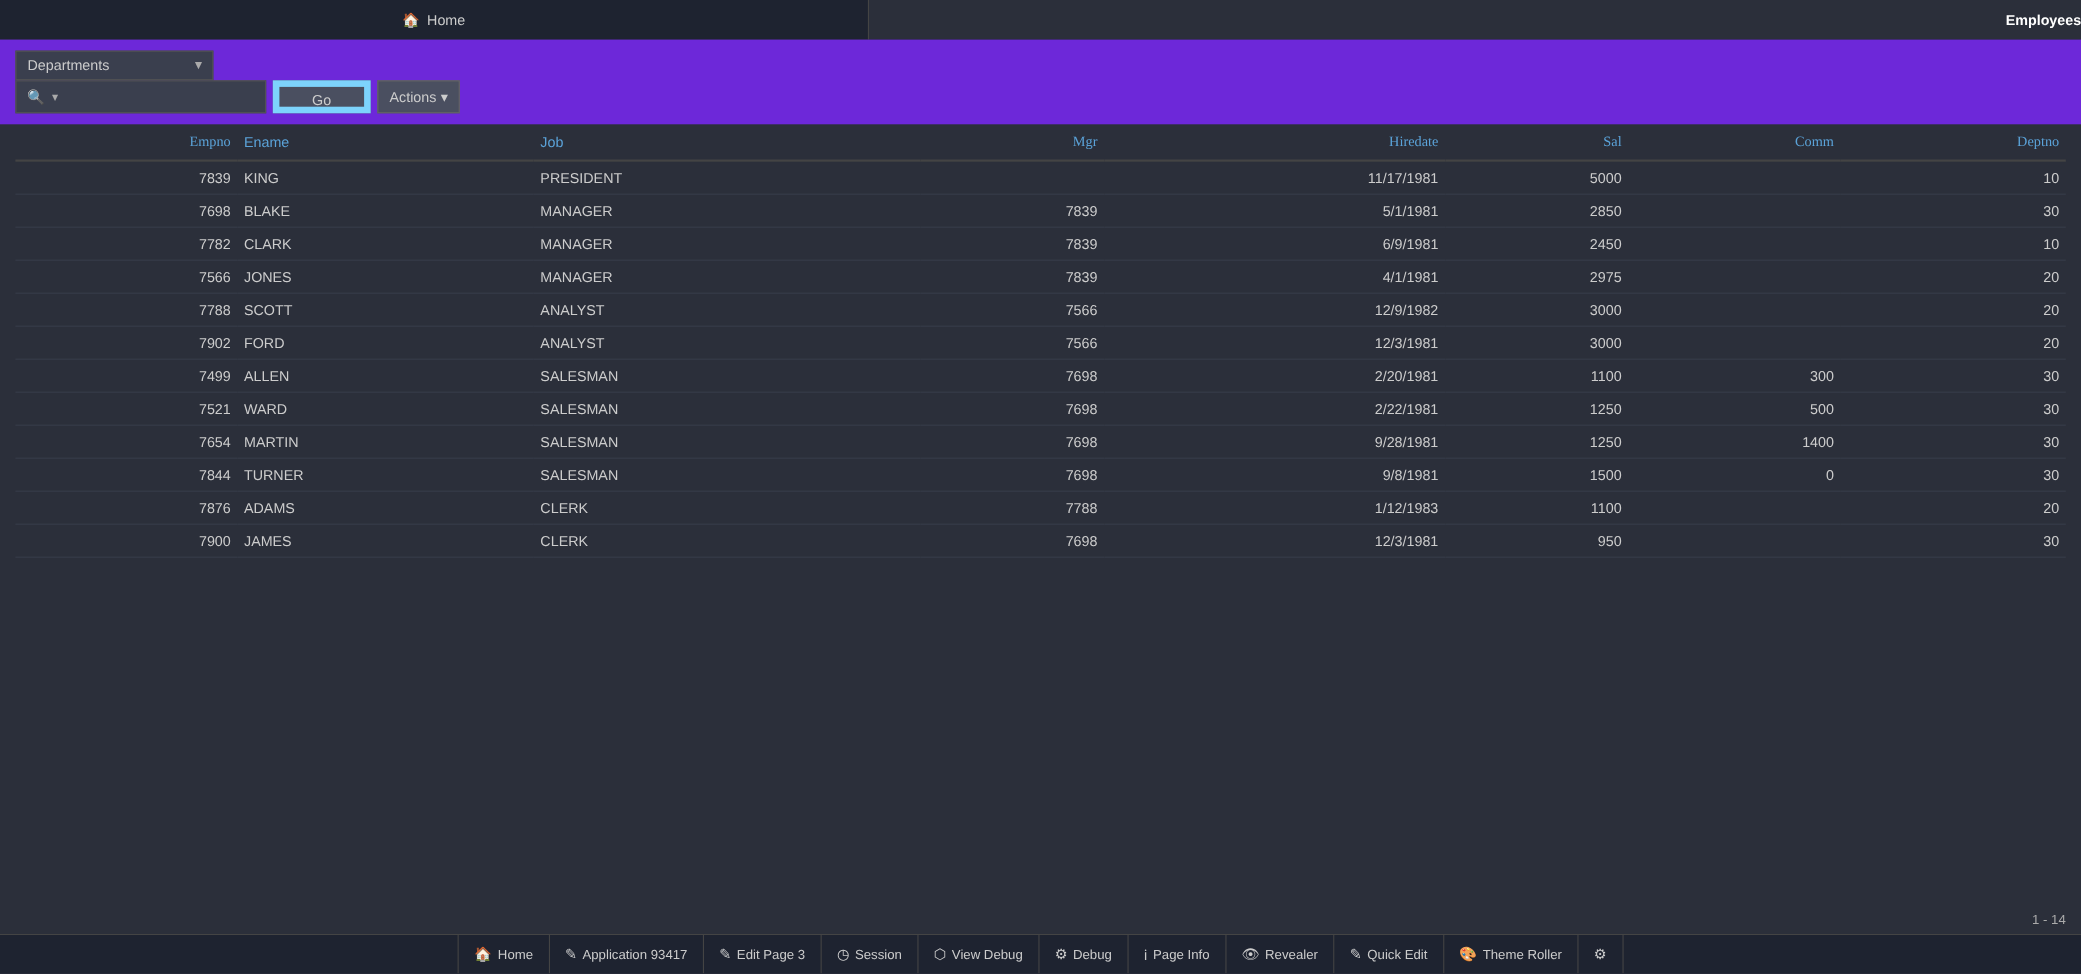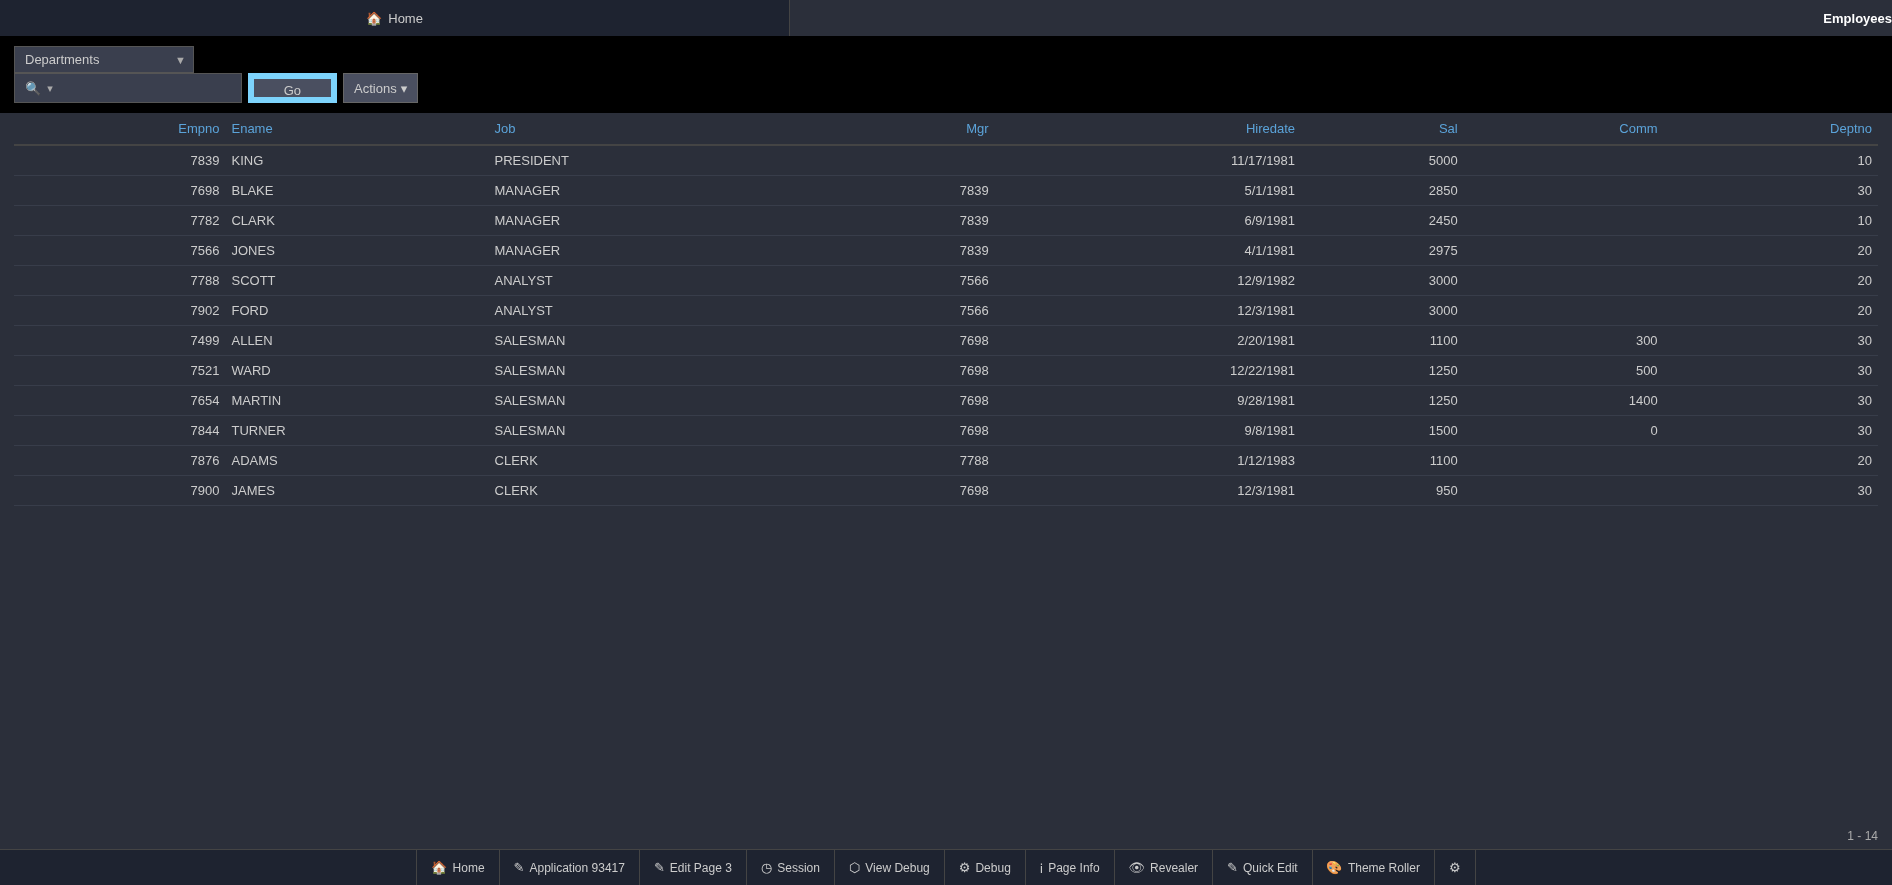--- a/index.html
+++ b/index.html
@@ -37,21 +37,21 @@
       justify-content: flex-end;
       color: #fff;
       font-size: 13px;
       font-weight: bold;
       background: #2b2f3a;
     }
     .home-icon { margin-right: 6px; }
 
     
     .toolbar-area {
-      background: #000000;
+      background: #6d28d9;
       padding: 10px 14px;
     }
     .dept-select {
       background: #3a3f4e;
       color: #ccc;
       border: 1px solid #555;
       padding: 5px 30px 5px 10px;
       font-size: 13px;
       width: 180px;
       appearance: none;
@@ -143,21 +143,21 @@
       border-bottom: 2px solid #444;
     }
     thead th {
       color: #5ba3d9;
       font-weight: normal;
       padding: 8px 6px;
       font-size: 13px;
       cursor: pointer;
       white-space: nowrap;
     }
-    thead th.right { text-align: right; }
+    thead th.right { text-align: right; font-family: Liberation Serif, serif; }
     thead th.left { text-align: left; }
 
     tbody tr {
       border-bottom: 1px solid #383d4a;
     }
     tbody td {
       padding: 7px 6px;
       color: #ccc;
       font-size: 13px;
       white-space: nowrap;
@@ -324,21 +324,21 @@
           <td class="right">2/20/1981</td>
           <td class="right">1100</td>
           <td class="right">300</td>
           <td class="right">30</td>
         </tr>
         <tr>
           <td class="right">7521</td>
           <td class="left">WARD</td>
           <td class="left">SALESMAN</td>
           <td class="right">7698</td>
-          <td class="right">12/22/1981</td>
+          <td class="right">2/22/1981</td>
           <td class="right">1250</td>
           <td class="right">500</td>
           <td class="right">30</td>
         </tr>
         <tr>
           <td class="right">7654</td>
           <td class="left">MARTIN</td>
           <td class="left">SALESMAN</td>
           <td class="right">7698</td>
           <td class="right">9/28/1981</td>

